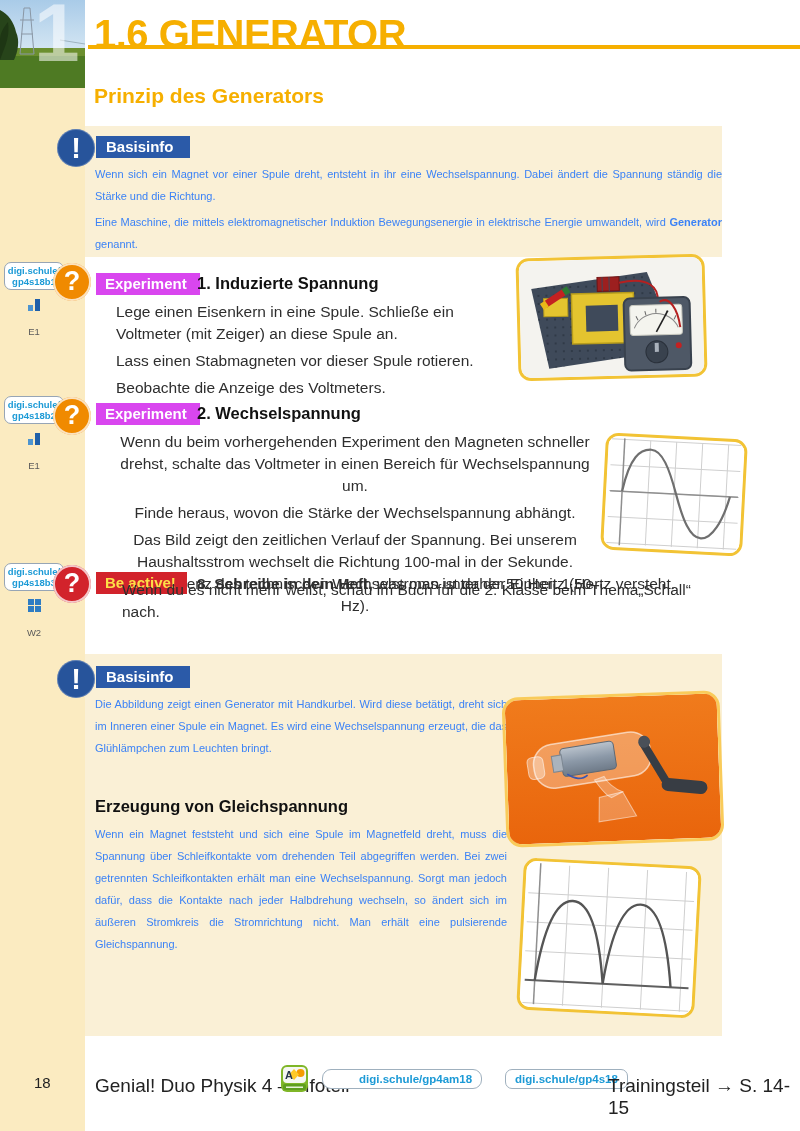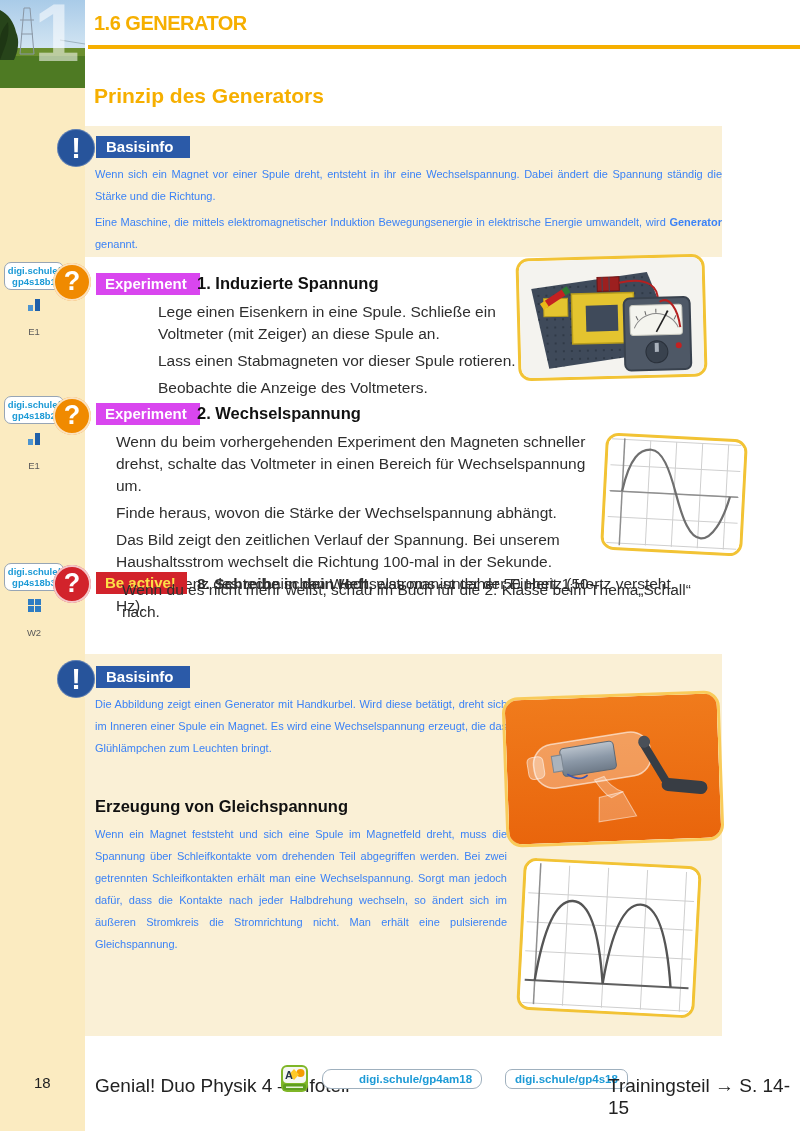--- a/index.html
+++ b/index.html
@@ -6,21 +6,21 @@
   #page{position:relative;width:800px;height:1131px;background:#fff;overflow:hidden;
         font-family:"Liberation Sans",sans-serif;color:#2e2e2e;}
   .abs{position:absolute;}
   
   .left-col{left:0;top:0;width:85px;height:1131px;background:#fbebc1;}
   
   .chapter-photo{left:0;top:0;width:85px;height:88px;overflow:hidden;}
   .chapter-number{left:34px;top:-8px;font-size:82px;font-weight:bold;
                   color:rgba(255,255,255,.55);line-height:1;}
   
-  .page-title{left:94px;top:12px;font-size:20px;font-weight:800;letter-spacing:-.5px;color:#f6af00;}
+  .page-title{left:94px;top:12px;font-size:40px;font-weight:800;letter-spacing:-.5px;color:#f6af00;}
   .title-rule{left:88px;top:45px;width:712px;height:4px;background:#f6af00;}
   .page-subtitle{left:94px;top:84px;font-size:21px;font-weight:bold;color:#f6af00;}
   
   .info-box{background:#faf0d6;}
   .box1{left:85px;top:126px;width:637px;height:131px;}
   .box2{left:85px;top:654px;width:637px;height:382px;}
   .tag-blue{display:inline-block;background:#2b5aa8;color:#fff;font-weight:bold;
             font-size:15px;padding:2px 16px 3px 10px;}
   .bang-icon{width:38px;height:38px;border-radius:50%;background:#27549b;color:#fff;
              font-size:29px;font-weight:bold;text-align:center;line-height:38px;
@@ -105,21 +105,21 @@
         </svg>
     </div>
     <div class="mn-code">E1</div>
   </div>
 
   <div class="abs q-circle q-orange" style="left:53px;top:263px;">?</div>
   <div class="abs" style="left:96px;top:273px;">
     <span class="tag-orange">Experiment</span>
   </div>
   <div class="abs sec-title" style="left:197px;top:274px;">1. Induzierte Spannung</div>
-  <div class="abs steps" style="left:116px;top:301px;width:400px;margin-left:42px;">
+  <div class="abs steps" style="left:116px;top:301px;width:400px;">
     <p>Lege einen Eisenkern in eine Spule. Schließe ein Voltmeter (mit Zeiger) an diese Spule an.</p>
     <p>Lass einen Stabmagneten vor dieser Spule rotieren.</p>
     <p>Beobachte die Anzeige des Voltmeters.</p>
   </div>
 
   <div class="abs figure rot-l" style="left:517px;top:256px;width:183px;height:117px;" aria-label="Experimentieraufbau mit Spule, Stabmagnet und Zeiger-Voltmeter">
     <svg width="183" height="117" viewBox="0 0 183 117">
       <defs>
         <pattern id="dots" width="8" height="8" patternUnits="userSpaceOnUse">
           <circle cx="3" cy="3" r="1" fill="#252e3a"></circle>
@@ -168,21 +168,21 @@
         </svg>
     </div>
     <div class="mn-code">E1</div>
   </div>
 
   <div class="abs q-circle q-orange" style="left:53px;top:397px;">?</div>
   <div class="abs" style="left:96px;top:403px;">
     <span class="tag-orange">Experiment</span>
   </div>
   <div class="abs sec-title" style="left:197px;top:404px;">2. Wechselspannung</div>
-  <div class="abs steps" style="left:116px;top:431px;width:478px;">
+  <div class="abs steps" style="left:116px;top:431px;width:478px;text-align:center;">
     <p>Wenn du beim vorhergehenden Experiment den Magneten schneller drehst, schalte das Voltmeter in einen Bereich für Wechselspannung um.</p>
     <p>Finde heraus, wovon die Stärke der Wechselspannung abhängt.</p>
     <p style="margin-bottom:0;">Das Bild zeigt den zeitlichen Verlauf der Spannung. Bei unserem Haushaltsstrom wechselt die Richtung 100-mal in der Sekunde.</p>
     <p>Die Frequenz des technischen Wechselstroms ist daher 50 Hertz (50 Hz).</p>
   </div>
 
   <div class="abs figure rot-r" style="left:603px;top:436px;width:136px;height:111px;" aria-label="Zeitlicher Verlauf der Wechselspannung (Sinuskurve auf Rasterfeld)">
     <svg width="136" height="111" viewBox="0 0 136 111">
       <rect width="136" height="111" fill="#fff"></rect>
       <g stroke="#cfcfcf" stroke-width="1">

